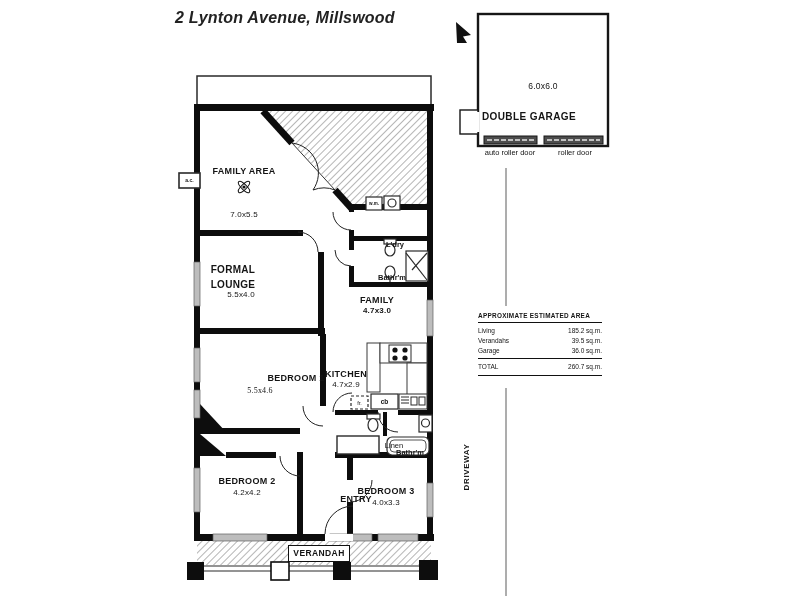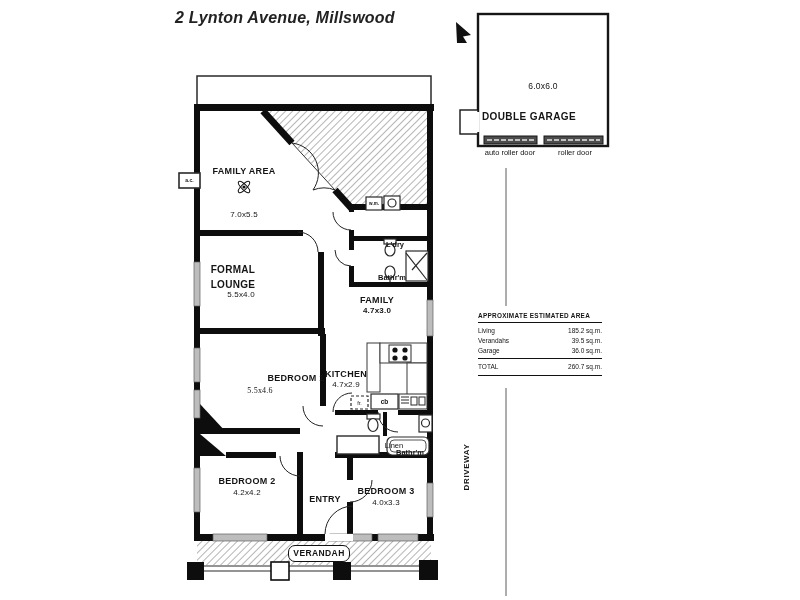--- a/index.html
+++ b/index.html
@@ -232,26 +232,26 @@
 
   <div class="lbl tiny" style="left:351px;top:400px;width:17px;font-size:5.5px;font-weight:normal;">fr.</div>
   <div class="lbl tiny" style="left:371px;top:398px;width:27px;font-size:6.5px;">cb</div>
 
   <div class="lbl small" style="left:388px;top:427px;width:44px;">Bathr'm</div>
   <div class="lbl" style="left:337px;top:441px;width:42px;font-size:7.5px;padding-left:36px;">Linen</div>
 
   <div class="lbl room" style="left:212px;top:476px;width:70px;">BEDROOM 2</div>
   <div class="lbl dim" style="left:212px;top:488px;width:70px;">4.2x4.2</div>
 
-  <div class="lbl room" style="left:303px;top:494px;width:44px;">ENTRY</div>
+  <div class="lbl room" style="left:303px;top:494px;width:44px;padding-left:31px;">ENTRY</div>
 
   <div class="lbl room" style="left:352px;top:486px;width:68px;">BEDROOM 3</div>
   <div class="lbl dim" style="left:352px;top:498px;width:68px;">4.0x3.3</div>
 
-  <div class="lbl boxed" style="left:288px;top:545px;width:60px;height:15px;font-weight:bold;font-size:8.5px;letter-spacing:.4px;border-radius:7px;">VERANDAH</div>
+  <div class="lbl boxed" style="left:288px;top:545px;width:60px;height:15px;font-weight:bold;font-size:8.5px;letter-spacing:.4px;">VERANDAH</div>
 
   <div class="lbl room vert" style="left:427px;top:462px;width:80px;font-size:8px;letter-spacing:.6px;">DRIVEWAY</div>
 
   <div class="lbl room" style="left:478px;top:68px;width:102px;font-size:10px;letter-spacing:.4px;margin-top:43px;">DOUBLE GARAGE</div>
   <div class="lbl dim" style="left:478px;top:81px;width:130px;font-size:8.5px;">6.0x6.0</div>
   <div class="lbl" style="left:479px;top:148px;width:62px;font-size:7.5px;">auto roller door</div>
   <div class="lbl" style="left:545px;top:148px;width:60px;font-size:7.5px;">roller door</div>
 
   <div class="table">
     <div class="t-title">APPROXIMATE ESTIMATED AREA</div>

